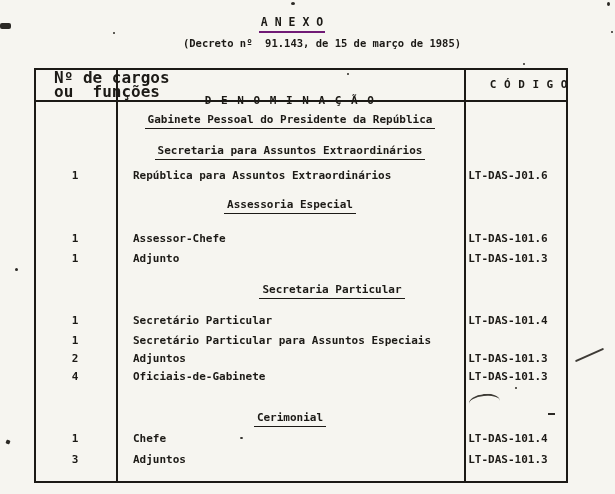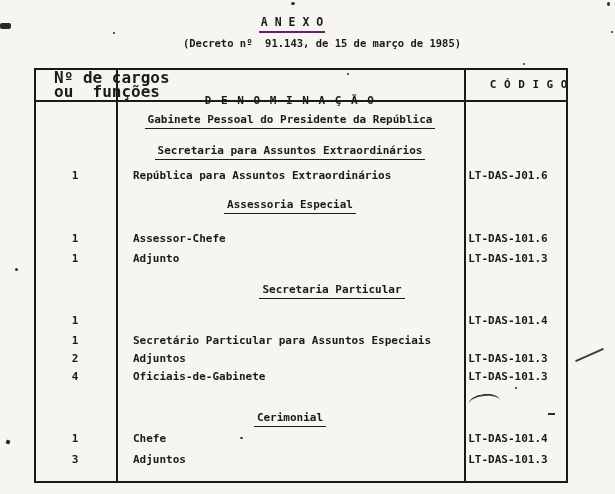--- a/index.html
+++ b/index.html
@@ -87,20 +87,21 @@
       <div class="row" style="top: 252px;">
         <span class="num">1</span>
         <span class="denom">Adjunto</span>
         <span class="code">LT-DAS-101.3</span>
       </div>
       <div class="row" style="top: 283px; margin-left: 42px;">
         <div class="section-wrap"><span class="u">Secretaria Particular</span></div>
       </div>
       <div class="row" style="top: 314px;">
         <span class="num">1</span>
+        <span class="denom">Secretário Particular</span>
         <span class="code">LT-DAS-101.4</span>
       </div>
       <div class="row" style="top: 334px;">
         <span class="num">1</span>
         <span class="denom">Secretário Particular para Assuntos Especiais</span>
       </div>
       <div class="row" style="top: 352px;">
         <span class="num">2</span>
         <span class="denom">Adjuntos</span>
         <span class="code">LT-DAS-101.3</span>

